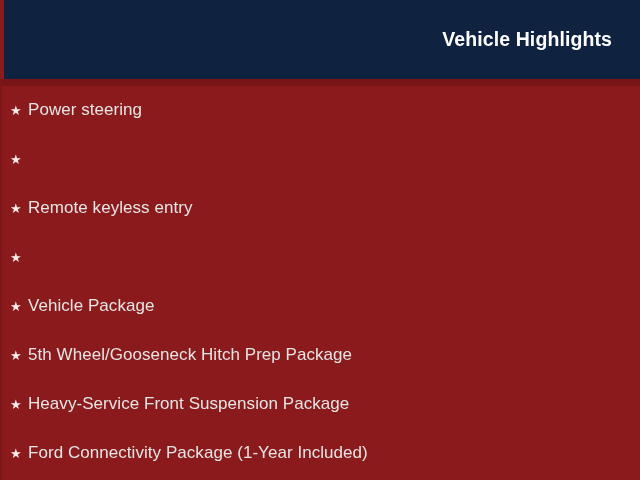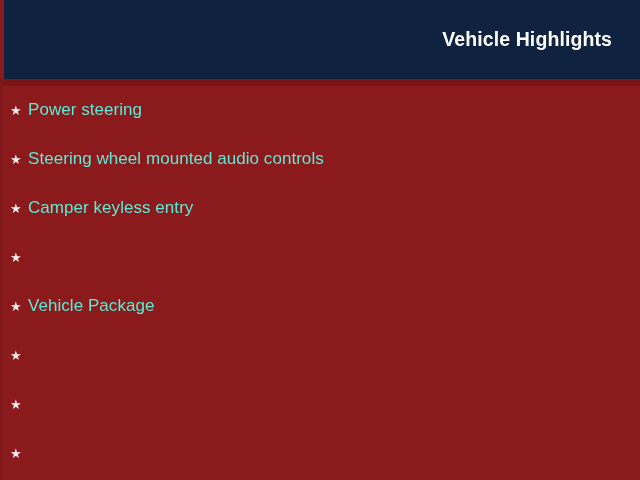--- a/index.html
+++ b/index.html
@@ -87,21 +87,21 @@
   .bullet-star {
     flex: 0 0 auto;
     width: 18px;
     color: #f6ecec;
     font-size: 13px;
     line-height: 1;
     text-align: left;
     margin-top: -1px;
   }
   .highlight-label {
-    color: #5eead4;
+    color: #e5e5e5;
     font-size: 17px;
     font-weight: 300;
     line-height: 1.1;
     white-space: nowrap;
     letter-spacing: 0.05px;
   }
 </style>
 </head>
 <body>
 
@@ -114,37 +114,39 @@
   <div id="header-shadow"></div>
   <div id="left-edge"></div>
 
   <ul id="highlights-list">
     <li class="highlight-item">
       <span class="bullet-star">★</span>
       <span class="highlight-label">Power steering</span>
     </li>
     <li class="highlight-item">
       <span class="bullet-star">★</span>
-      <span class="highlight-label">Steering wheel mounted audio controls</span>
     </li>
     <li class="highlight-item">
       <span class="bullet-star">★</span>
-      <span class="highlight-label">Camper keyless entry</span>
+      <span class="highlight-label">Remote keyless entry</span>
     </li>
     <li class="highlight-item">
       <span class="bullet-star">★</span>
     </li>
     <li class="highlight-item">
       <span class="bullet-star">★</span>
       <span class="highlight-label">Vehicle Package</span>
     </li>
     <li class="highlight-item">
       <span class="bullet-star">★</span>
+      <span class="highlight-label">5th Wheel/Gooseneck Hitch Prep Package</span>
     </li>
     <li class="highlight-item">
       <span class="bullet-star">★</span>
+      <span class="highlight-label">Heavy-Service Front Suspension Package</span>
     </li>
     <li class="highlight-item">
       <span class="bullet-star">★</span>
+      <span class="highlight-label">Ford Connectivity Package (1-Year Included)</span>
     </li>
   </ul>
 
 </div>
 
 </body></html>

